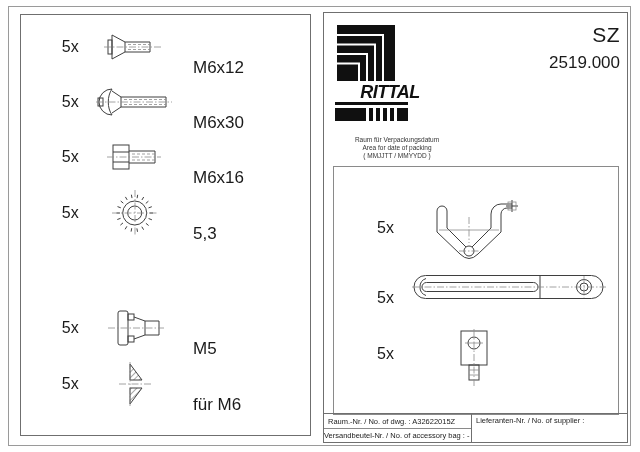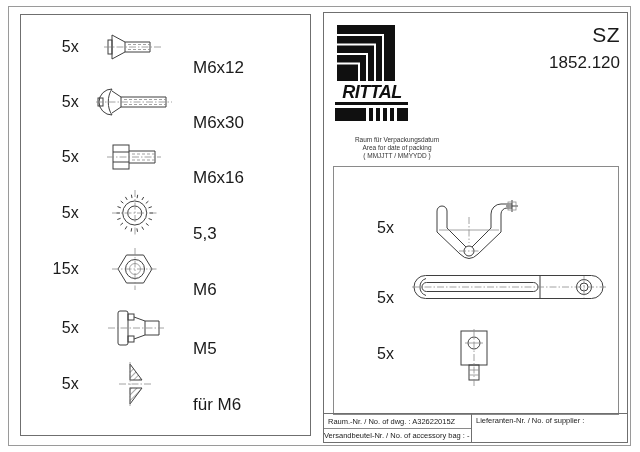--- a/index.html
+++ b/index.html
@@ -9,21 +9,21 @@
   .panel{position:absolute;border:1px solid #6f6f6f;background:#fff;}
   .left-panel{left:20px;top:14px;width:289px;height:420px;}
   .right-panel{left:323px;top:12px;width:303px;height:429px;}
   
   .lrow{position:absolute;left:0;width:100%;height:46px;display:flex;align-items:center;}
   .lrow .qty{width:58px;text-align:right;font-size:16px;letter-spacing:.2px;}
   .lrow .ic{width:112px;display:flex;justify-content:center;align-items:center;}
   .lrow .size{font-size:17px;padding-left:2px;white-space:nowrap;margin-top:41px;}
   
   .emblem{position:absolute;left:13px;top:12px;}
-  .brand-text{position:absolute;left:10px;top:69px;width:76px;font-size:18px;font-weight:bold;
+  .brand-text{position:absolute;left:28px;top:69px;width:76px;font-size:18px;font-weight:bold;
               font-style:italic;letter-spacing:-0.5px;color:#101010;text-align:center;}
   .brand-rule{position:absolute;left:11px;top:89px;width:73px;height:3px;background:#101010;}
   .brand-bar{position:absolute;left:11px;top:95px;width:73px;height:13px;background:#101010;}
   .brand-bar i{position:absolute;top:0;width:2.5px;height:13px;background:#fff;}
   .prod-code{position:absolute;right:7px;top:10px;font-size:21px;letter-spacing:.5px;}
   .prod-num{position:absolute;right:7px;top:40px;font-size:17px;}
   .packing-note{position:absolute;left:18px;top:123px;width:110px;text-align:center;
                 font-size:6.5px;line-height:8px;color:#333;}
   .inner-box{position:absolute;left:9px;top:153px;width:284px;height:247px;border:1px solid #8a8a8a;}
   .rqty{position:absolute;font-size:16px;}
@@ -121,32 +121,20 @@
               <line x1="36.5" y1="17.9" x2="39.8" y2="16.7"></line>
           </g>
           <circle class="ln" cx="22.7" cy="23" r="12"></circle>
           <circle class="ln" cx="22.7" cy="23" r="7"></circle>
           <path class="cl" d="M0,23 H46 M23,0 V46"></path>
         </svg>
       </div>
       <div class="size">5,3</div>
     </div>
 
-    <div class="lrow" style="top:231px">
-      <div class="qty">15x</div>
-      <div class="ic">
-        <svg width="46" height="42" viewBox="0 0 46 42">
-          <polygon class="ln" points="6,21 14.5,7 31.5,7 40,21 31.5,35 14.5,35"></polygon>
-          <circle class="ln" cx="23" cy="21" r="9.5"></circle>
-          <circle class="lnl" cx="23" cy="21" r="5.5"></circle>
-          <path class="cl" d="M0,21 H46 M23,0 V42"></path>
-        </svg>
-      </div>
-      <div class="size">M6</div>
-    </div>
 
     <div class="lrow" style="top:290px">
       <div class="qty">5x</div>
       <div class="ic">
         <svg width="62" height="44" viewBox="0 0 62 44">
           <rect class="ln" x="14" y="5" width="10" height="34" rx="2"></rect>
           <rect class="ln" x="24" y="8" width="6" height="6"></rect>
           <rect class="ln" x="24" y="30" width="6" height="6"></rect>
           <path class="ln" d="M30,11 L41,15 M30,33 L41,29"></path>
           <path class="ln" d="M41,15 H55 M41,29 H55 M55,15 V29 M41,15 V29"></path>
@@ -185,21 +173,21 @@
     <div class="brand-rule"></div>
     <div class="brand-bar">
       <i style="left:31px"></i>
         <i style="left:38px"></i>
         <i style="left:45px"></i>
         <i style="left:52px"></i>
         <i style="left:59px"></i>
     </div>
 
     <div class="prod-code">SZ</div>
-    <div class="prod-num">1852.120</div>
+    <div class="prod-num">2519.000</div>
 
     <div class="packing-note">
       <div>Raum für Verpackungsdatum</div>
       <div>Area for date of packing</div>
       <div>( MMJJTT / MMYYDD )</div>
     </div>
 
     <div class="inner-box">
 
       <div class="rqty" style="left:43px;top:52px">5x</div>

